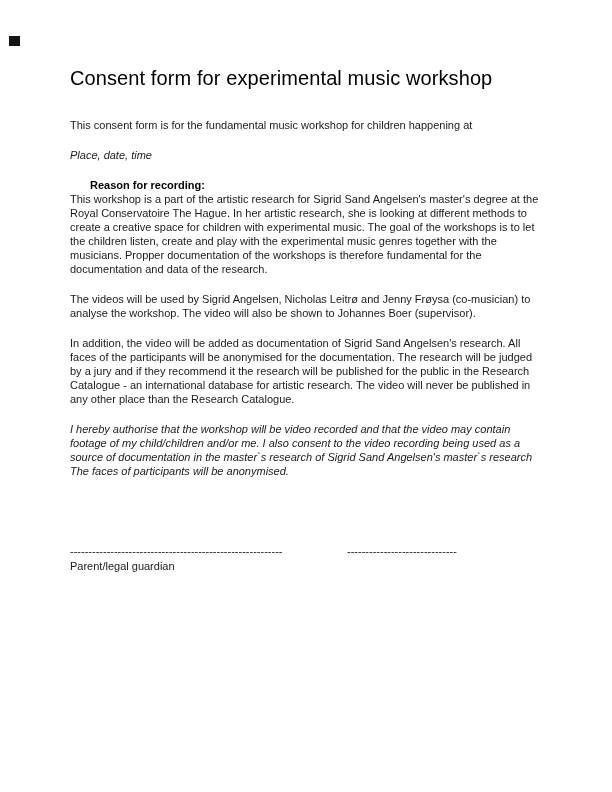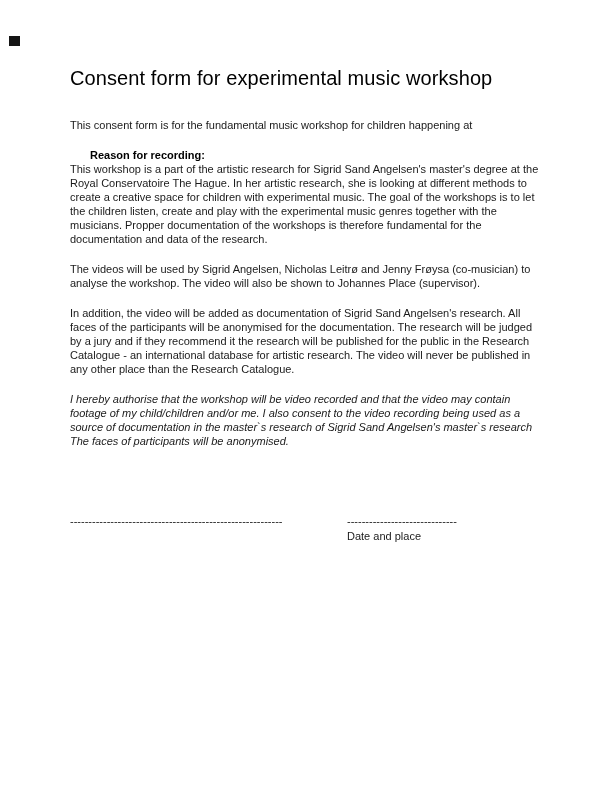--- a/index.html
+++ b/index.html
@@ -83,33 +83,34 @@
 <body>
 
 <div class="page">
 
   <div class="corner-marker"></div>
 
   <h1 class="doc-title">Consent form for experimental music workshop</h1>
 
   <p class="para gap-after">This consent form is for the fundamental music workshop for children happening at</p>
 
+  <p class="para italic gap-after">Place, date, time</p>
 
   <h2 class="section-heading">Reason for recording:</h2>
   <p class="para gap-after">This workshop is a part of the artistic research for Sigrid Sand Angelsen's master's degree at the Royal Conservatoire The Hague. In her artistic research, she is looking at different methods to create a creative space for children with experimental music. The goal of the workshops is to let the children listen, create and play with the experimental music genres together with the musicians. Propper documentation of the workshops is therefore fundamental for the documentation and data of the research.</p>
 
-  <p class="para gap-after">The videos will be used by Sigrid Angelsen, Nicholas Leitrø and Jenny Frøysa (co-musician) to analyse the workshop. The video will also be shown to Johannes Place (supervisor).</p>
+  <p class="para gap-after">The videos will be used by Sigrid Angelsen, Nicholas Leitrø and Jenny Frøysa (co-musician) to analyse the workshop. The video will also be shown to Johannes Boer (supervisor).</p>
 
   <p class="para gap-after">In addition, the video will be added as documentation of Sigrid Sand Angelsen's research. All faces of the participants will be anonymised for the documentation. The research will be judged by a jury and if they recommend it the research will be published for the public in the Research Catalogue - an international database for artistic research. The video will never be published in any other place than the Research Catalogue.</p>
 
   <p class="para italic">I hereby authorise that the workshop will be video recorded and that the video may contain footage of my child/children and/or me. I also consent to the video recording being used as a source of documentation in the master`s research of Sigrid Sand Angelsen's master`s research The faces of participants will be anonymised.</p>
 
   <div class="sig-row">
     <div class="sig-col-left">
       <div class="sig-line">----------------------------------------------------------</div>
+      <div class="sig-label">Parent/legal guardian</div>
     </div>
     <div class="sig-col-right">
       <div class="sig-line">------------------------------</div>
-      <div class="sig-label">Date and place</div>
     </div>
   </div>
 
 </div>
 
 </body></html>

